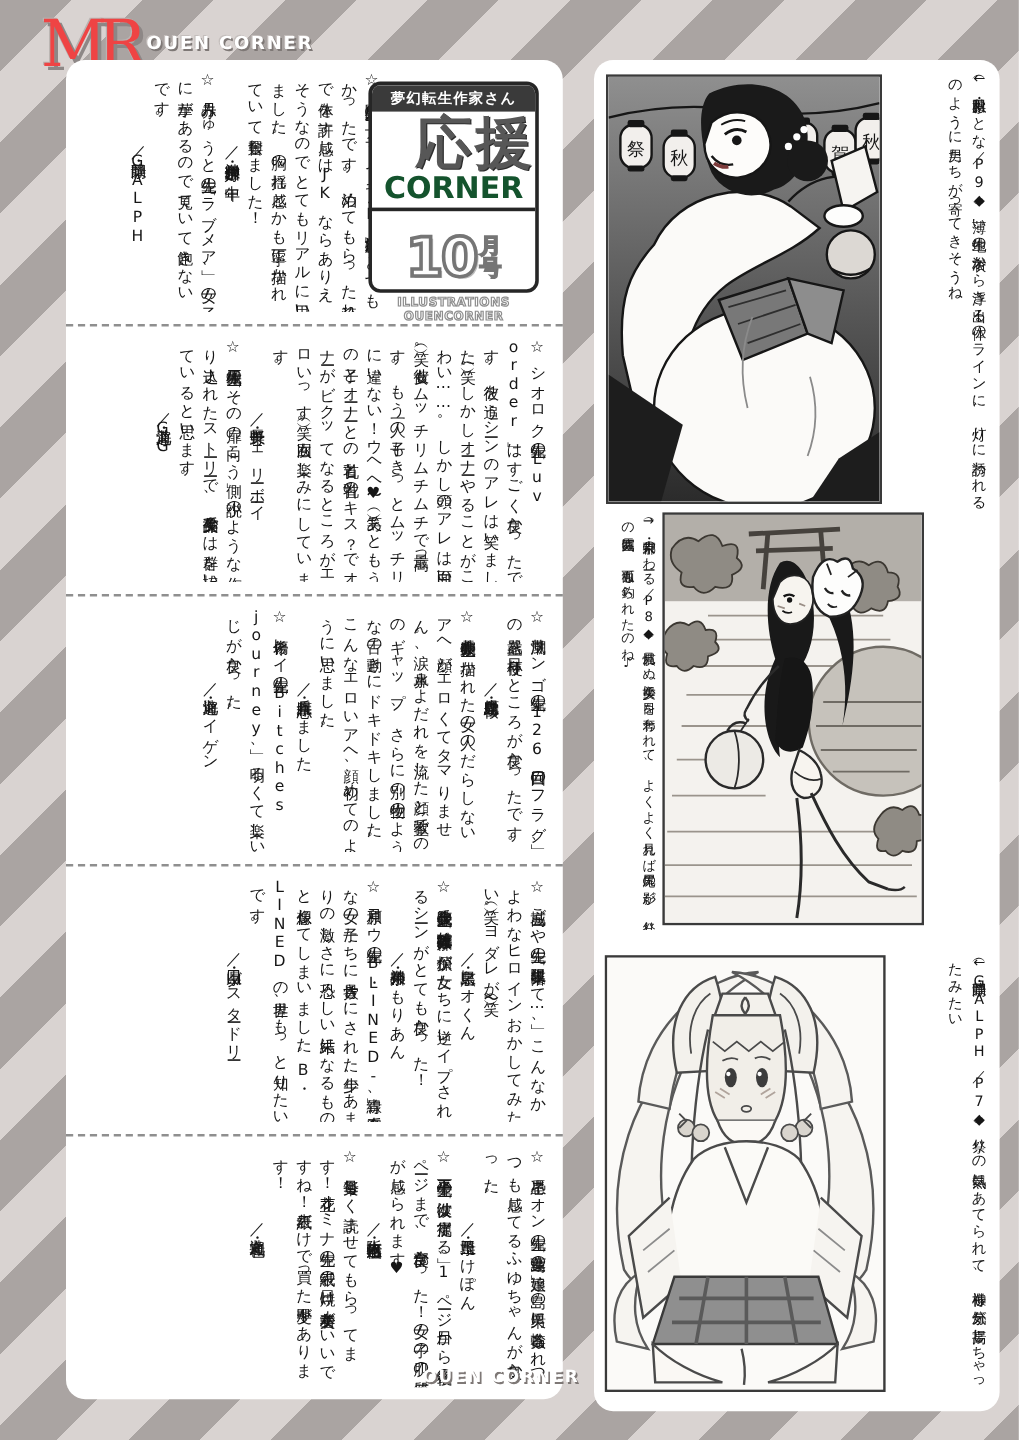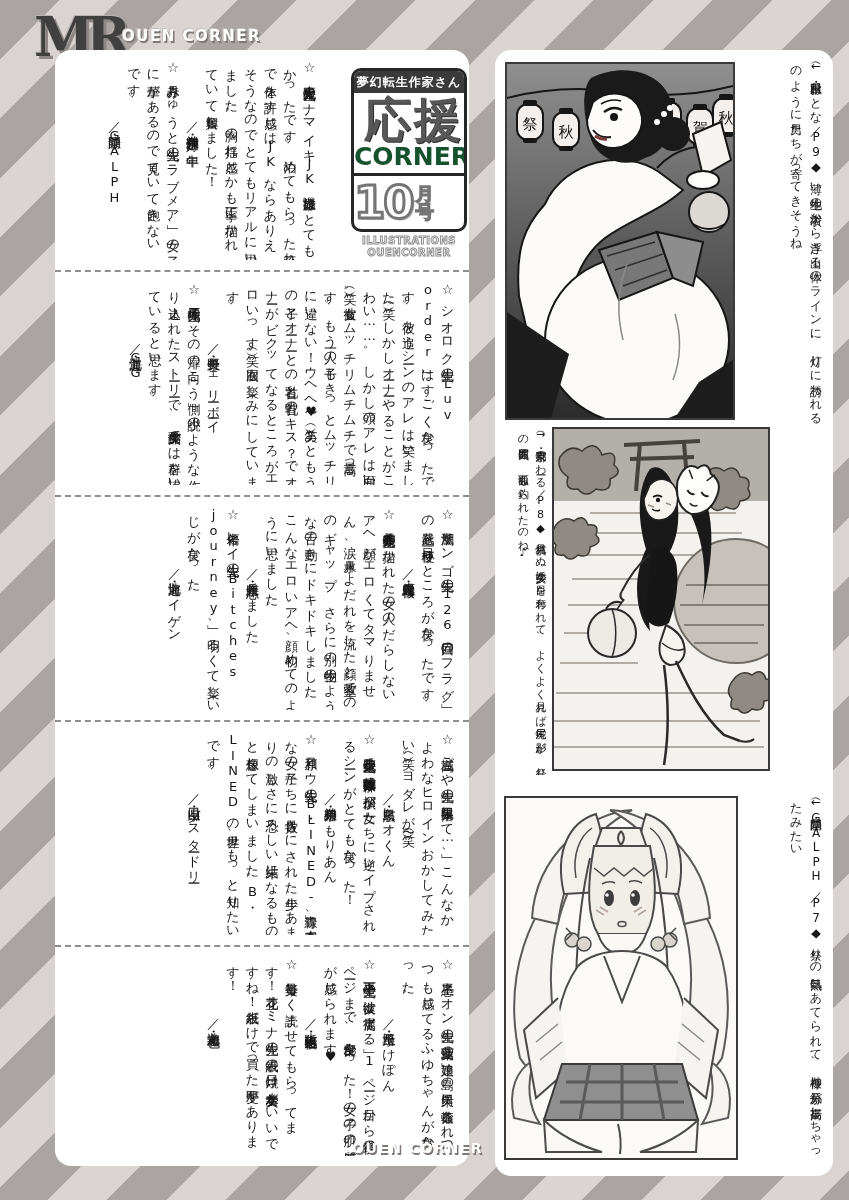--- a/index.html
+++ b/index.html
@@ -4,21 +4,21 @@
 <style>
   html,body{margin:0;padding:0;}
   body{
     width:849px;height:1200px;position:relative;overflow:hidden;
     font-family:"DejaVu Sans","Liberation Sans",sans-serif;
     background:repeating-linear-gradient(135deg,#aaa4a2 0 42px,#d9d3d1 42px 84px);
   }
   .hdr-logo{
     position:absolute;left:34px;top:10px;
     font-family:"DejaVu Serif","Liberation Serif",serif;
-    font-size:54px;font-weight:bold;color:#404040;letter-spacing:-8px;
+    font-size:54px;font-weight:normal;color:#ef4444;letter-spacing:-8px;
     text-shadow:3px 3px 0 #8d8786,-1px -1px 0 #b9b3b1;line-height:1;
   }
   .hdr-label{
     position:absolute;color:#fff;font-size:15px;font-weight:800;letter-spacing:1.5px;
     text-shadow:1.5px 1.5px 0 #7e7876,-1px -1px 0 #c5bfbd;white-space:nowrap;
   }
   .hdr-left{left:122px;top:27px;}
   .hdr-right{left:505px;top:27px;margin-top:28px;}
   .ftr-label{
     position:absolute;left:352px;top:1140px;color:#fff;font-size:14px;font-weight:800;
@@ -36,30 +36,30 @@
 
   .vtext{
     position:absolute;inset:10px 12px;writing-mode:vertical-rl;text-orientation:upright;
     font-size:13px;line-height:1.5;letter-spacing:0.5px;color:#161616;overflow:hidden;
   }
   .vtext p{margin:0;}
   .vtext .sig{text-indent:4em;}
   .b1 .vtext{right:150px;}
 
   
-  .logoWrap{position:absolute;right:2px;top:18px;width:116px;}
+  .logoWrap{position:absolute;right:20px;top:18px;width:142px;}
   .logoBox{border:3px solid #262626;border-radius:10px;background:#fff;overflow:hidden;}
   .logoBand{background:#3a3a3a;color:#fff;font-size:12px;font-weight:bold;text-align:center;
     padding:3px 0 2px;letter-spacing:1px;white-space:nowrap;}
   .logoKanji{font-size:47px;font-weight:900;color:#575757;text-align:right;line-height:1.05;
     letter-spacing:3px;margin-top:2px;text-shadow:1px 1px 0 #2e2e2e;}
   .logoLatin{font-size:25px;font-weight:900;color:#14532d;text-align:center;line-height:1;
     letter-spacing:0px;margin:0 0 4px;}
-  .logoIssue{border-top:3px solid #262626;display:flex;align-items:center;
-    padding:4px 0 4px;gap:3px;}
+  .logoIssue{border-top:3px solid #262626;display:flex;align-items:center;justify-content:center;
+    padding:16px 0 4px;gap:3px;}
   .logoNum{font-size:45px;font-weight:900;line-height:1;color:#fdfdfd;
     -webkit-text-stroke:3px #757575;text-shadow:2px 2px 0 #bdbdbd;letter-spacing:-2px;}
   .logoGetsu{display:flex;flex-direction:column;line-height:1;}
   .logoGetsu span{font-size:18px;font-weight:900;color:#fdfdfd;-webkit-text-stroke:1.5px #757575;}
   .logoRomaji{margin-top:3px;text-align:center;font-size:10px;font-weight:800;line-height:1.15;
     color:#fdfdfd;-webkit-text-stroke:1px #8e8e8e;letter-spacing:0.5px;}
 
   
   .frame{position:absolute;border:2px solid #3a3a3a;background:#fff;overflow:hidden;}
   .f1{left:10px;top:12px;width:226px;height:354px;}

